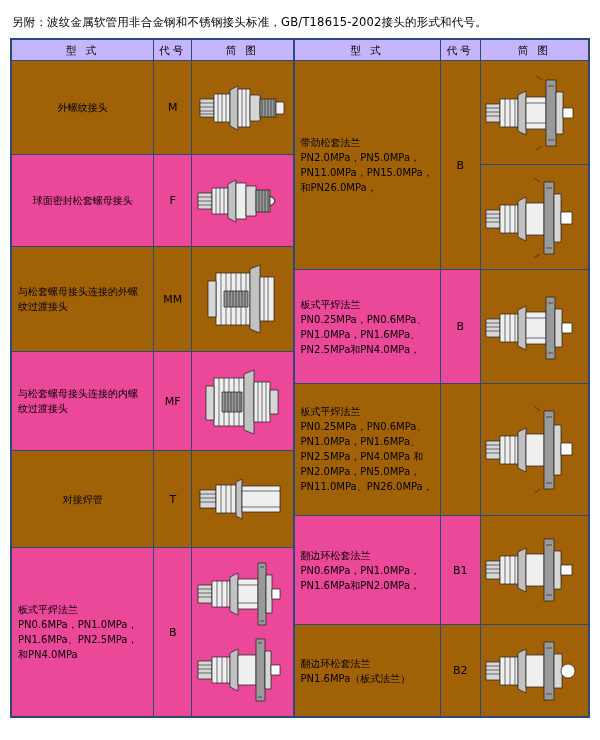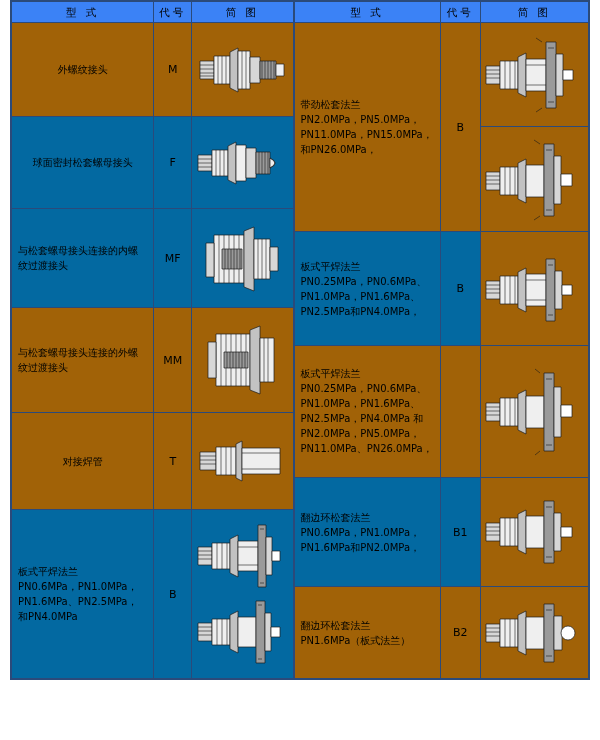--- a/index.html
+++ b/index.html
@@ -42,21 +42,21 @@
   .tbl-left { width: 283px; }
   .tbl-right { width: 296px; border-left: 1px solid #2b4a7a; }
   th, td {
     border: 1px solid #2b4a7a;
     padding: 0;
     vertical-align: middle;
     font-size: 10px;
     line-height: 15px;
   }
   thead th {
-    background: #3b82f6;
+    background: #c4b5fd;
     height: 20px;
     text-align: center;
     font-weight: normal;
     font-size: 10.5px;
     letter-spacing: 3px;
   }
   .col-type  { width: 142px; }
   .col-code  { width: 38px; }
   .col-fig   { width: 101px; }
   .rcol-type { width: 146px; }
@@ -71,21 +71,21 @@
     text-align: center;
   }
   td.code {
     text-align: center;
     font-size: 11px;
   }
   td.fig {
     padding: 0;
     text-align: center;
   }
-  .tint { background: #0369a1; }
+  .tint { background: #ec4899; }
   .plain { background: #a16207; }
 
   .fig-wrap {
     width: 100%;
     display: flex;
     align-items: center;
     justify-content: center;
   }
   svg { display: block; }
   .ln2 { fill: none; stroke: #1a1a1a; stroke-width: 0.6; }
@@ -93,20 +93,21 @@
   .fl-grey2 { fill: #c2c2c2; stroke: #1a1a1a; stroke-width: 0.7; }
   .fl-light { fill: #efefef; stroke: #1a1a1a; stroke-width: 0.7; }
   .fl-dark { fill: #9a9a9a; stroke: #1a1a1a; stroke-width: 0.7; }
   .fl-white { fill: #ffffff; stroke: #1a1a1a; stroke-width: 0.7; }
 </style>
 </head>
 <body>
 
 <div class="page">
 
+  <div class="doc-title">另附：波纹金属软管用非合金钢和不锈钢接头标准，GB/T18615-2002接头的形式和代号。</div>
 
   <div class="tables">
 
     <table class="tbl-left">
       <colgroup>
         <col class="col-type">
           <col class="col-code">
           <col class="col-fig">
       </colgroup>
       <thead>
@@ -156,57 +157,57 @@
                 <path class="fl-dark" d="M62 20 h14 v22 H62 z"></path>
                 <path class="ln2" d="M65 20 v22 M68 20 v22 M71 20 v22 M74 20 v22"></path>
                 <path class="fl-light" d="M76 26 q10 5 0 10 z"></path>
                 <path class="ln2" d="M76 26 q10 5 0 10"></path>
               </svg>
             </div>
           </td>
         </tr>
 
         <tr>
+          <td class="type plain" style="height:96px">
+            <span>与松套螺母接头连接的外螺纹过渡接头</span>
+          </td>
+          <td class="code plain">MM</td>
+          <td class="fig plain">
+            <div class="fig-wrap">
+              <svg width="96" height="72" viewBox="0 0 96 72">
+                <path class="fl-light" d="M22 10 h34 v52 H22 z"></path>
+                <path class="ln2" d="M27 10 v52 M32 10 v52 M37 10 v52 M42 10 v52 M47 10 v52 M52 10 v52"></path>
+                <path class="fl-grey2" d="M56 6 l10 -4 v68 l-10 -4 z"></path>
+                <path class="fl-grey" d="M14 18 h8 v36 H14 z"></path>
+                <path class="fl-dark" d="M30 28 h24 v16 H30 z"></path>
+                <path class="ln2" d="M33 28 v16 M36 28 v16 M39 28 v16 M42 28 v16 M45 28 v16 M48 28 v16 M51 28 v16"></path>
+                <path class="fl-light" d="M66 14 h14 v44 H66 z"></path>
+                <path class="ln2" d="M70 14 v44 M74 14 v44"></path>
+              </svg>
+            </div>
+          </td>
+        </tr>
+
+        <tr>
           <td class="type tint" style="height:90px">
             <span>与松套螺母接头连接的内螺纹过渡接头</span>
           </td>
           <td class="code tint">MF</td>
           <td class="fig tint">
             <div class="fig-wrap">
               <svg width="96" height="70" viewBox="0 0 96 70">
                 <path class="fl-light" d="M20 12 h30 v48 H20 z"></path>
                 <path class="ln2" d="M25 12 v48 M30 12 v48 M35 12 v48 M40 12 v48 M45 12 v48"></path>
                 <path class="fl-grey2" d="M50 8 l10 -4 v64 l-10 -4 z"></path>
                 <path class="fl-grey" d="M12 20 h8 v34 H12 z"></path>
                 <path class="fl-dark" d="M28 26 h20 v20 H28 z"></path>
                 <path class="ln2" d="M31 26 v20 M34 26 v20 M37 26 v20 M40 26 v20 M43 26 v20 M46 26 v20"></path>
                 <path class="fl-light" d="M60 16 h16 v40 H60 z"></path>
                 <path class="ln2" d="M64 16 v40 M68 16 v40 M72 16 v40"></path>
                 <path class="fl-grey" d="M76 24 h8 v24 H76 z"></path>
-              </svg>
-            </div>
-          </td>
-        </tr>
-
-        <tr>
-          <td class="type plain" style="height:96px">
-            <span>与松套螺母接头连接的外螺纹过渡接头</span>
-          </td>
-          <td class="code plain">MM</td>
-          <td class="fig plain">
-            <div class="fig-wrap">
-              <svg width="96" height="72" viewBox="0 0 96 72">
-                <path class="fl-light" d="M22 10 h34 v52 H22 z"></path>
-                <path class="ln2" d="M27 10 v52 M32 10 v52 M37 10 v52 M42 10 v52 M47 10 v52 M52 10 v52"></path>
-                <path class="fl-grey2" d="M56 6 l10 -4 v68 l-10 -4 z"></path>
-                <path class="fl-grey" d="M14 18 h8 v36 H14 z"></path>
-                <path class="fl-dark" d="M30 28 h24 v16 H30 z"></path>
-                <path class="ln2" d="M33 28 v16 M36 28 v16 M39 28 v16 M42 28 v16 M45 28 v16 M48 28 v16 M51 28 v16"></path>
-                <path class="fl-light" d="M66 14 h14 v44 H66 z"></path>
-                <path class="ln2" d="M70 14 v44 M74 14 v44"></path>
               </svg>
             </div>
           </td>
         </tr>
 
         <tr>
           <td class="type center-one plain" style="height:88px">对接焊管</td>
           <td class="code plain">T</td>
           <td class="fig plain">
             <div class="fig-wrap">

